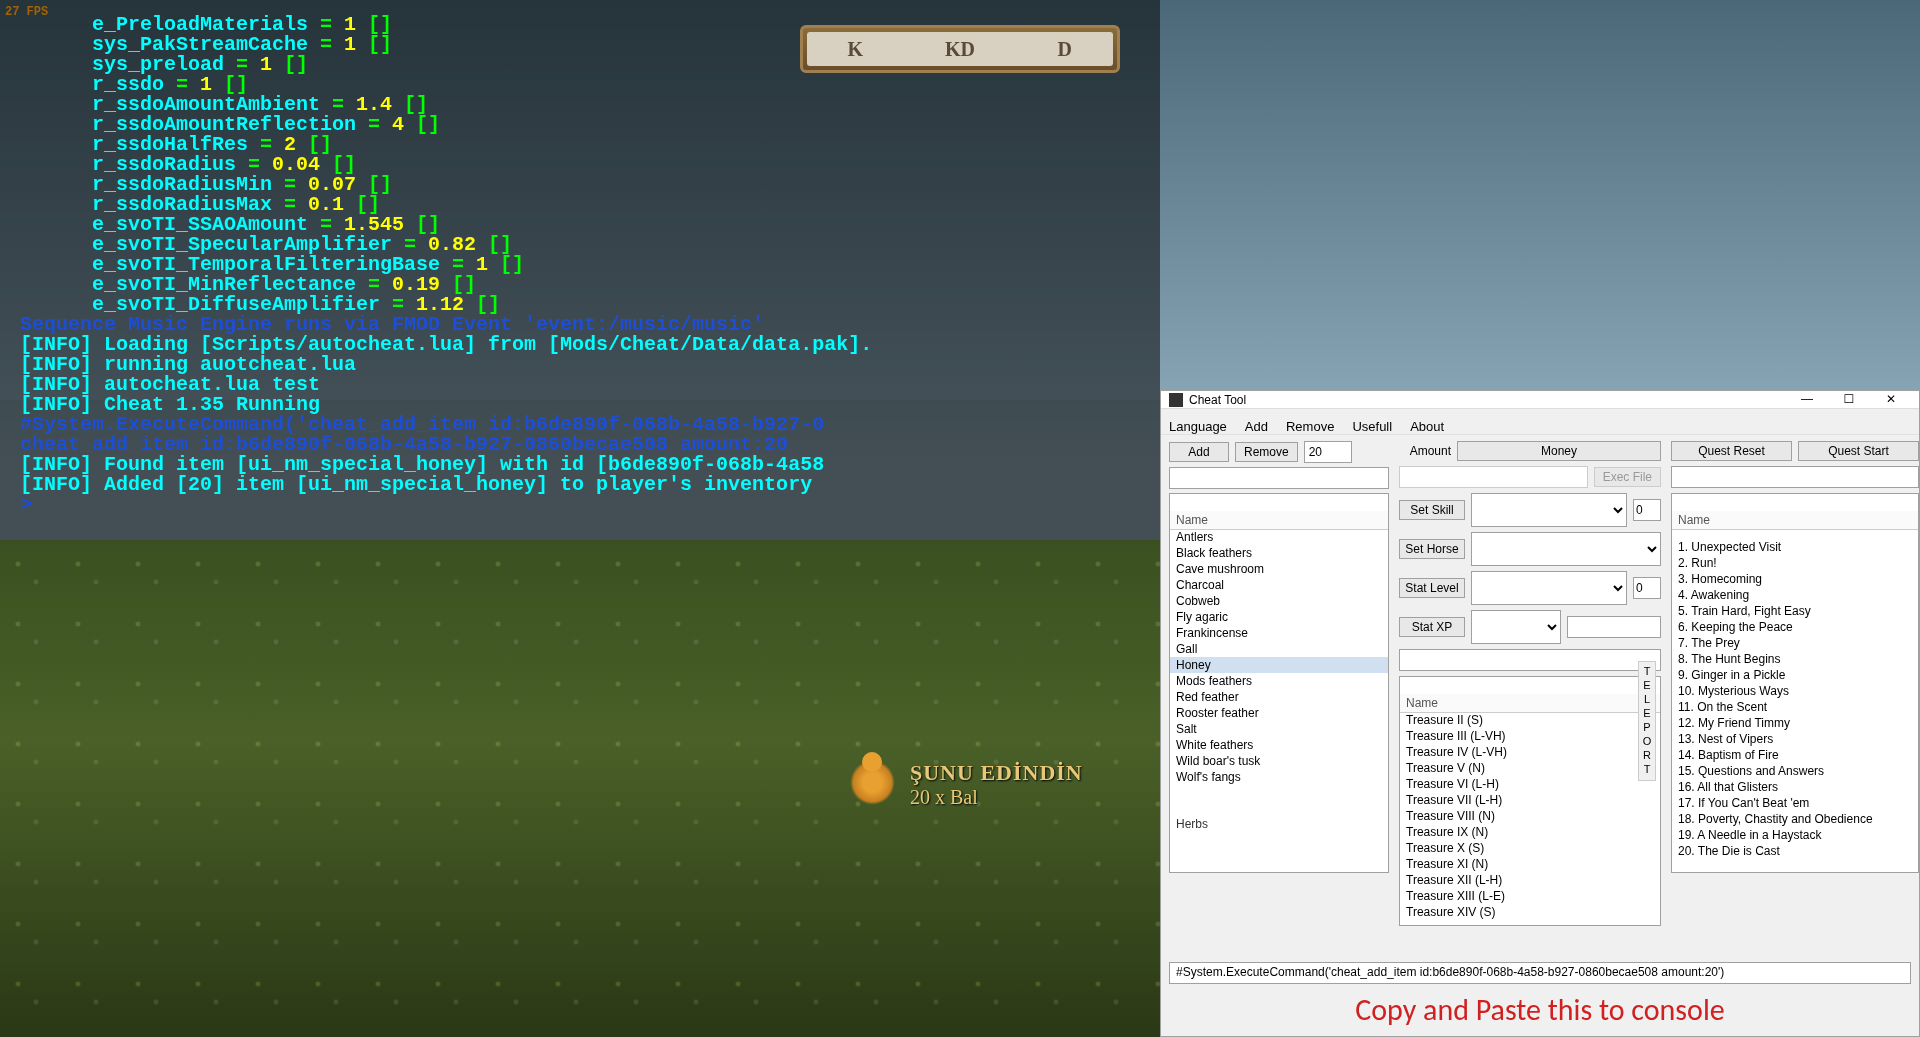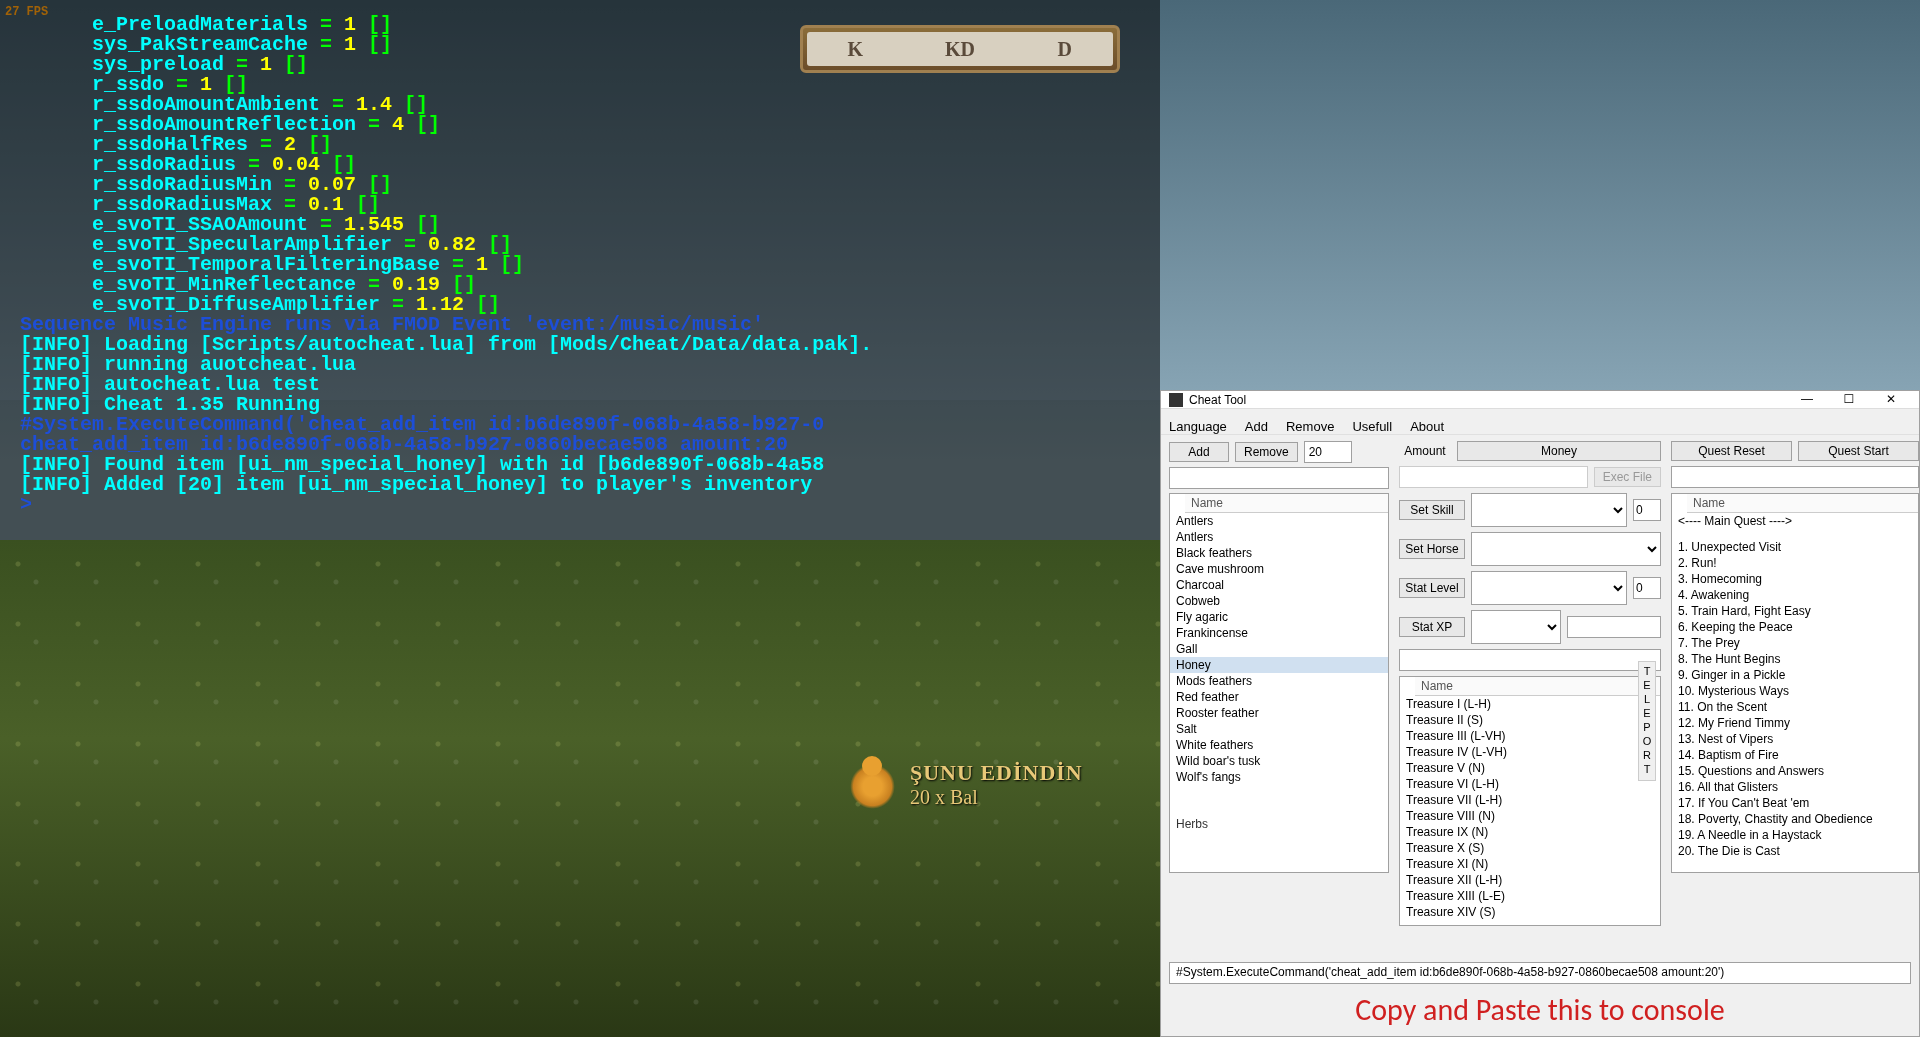--- a/index.html
+++ b/index.html
@@ -28,21 +28,21 @@
 .c-green { color: #00ff00; }
 .c-yellow { color: #ffff00; }
 .c-white { color: #1d4ed8; }
 
 
 .hud-bar { position: absolute; top: 25px; left: 50%; transform: translateX(-50%); width: 320px; height: 48px; background: linear-gradient(to bottom, #8b6d3a, #6b4d2a); border: 3px solid #a08050; border-radius: 6px; display: flex; align-items: center; justify-content: space-around; color: #e8d8b8; font-family: Georgia, serif; font-size: 20px; font-weight: bold; }
 .hud-bar::before { content: ""; position: absolute; inset: 4px; background: #d8d0c0; border-radius: 3px; z-index: -1; }
 .hud-section { flex: 1; text-align: center; color: #5a4a3a; }
 
 
-.loot { position: absolute; top: 760px; left: 850px; display: flex; align-items: flex-end; gap: 15px; }
+.loot { position: absolute; top: 760px; left: 850px; display: flex; align-items: flex-start; gap: 15px; }
 .loot-icon { width: 45px; height: 45px; background: radial-gradient(circle, #e8a030 30%, #c88020 60%, transparent 70%); border-radius: 50%; position: relative; }
 .loot-icon::before { content: ""; position: absolute; width: 20px; height: 20px; background: #e8a030; border-radius: 50%; top: -8px; left: 12px; }
 .loot-text { color: #e8c878; font-family: Georgia, serif; text-shadow: 1px 1px 2px #000; }
 .loot-title { font-size: 22px; font-weight: bold; letter-spacing: 1px; }
 .loot-sub { font-size: 20px; }
 
 
 .cheat-window {
   position: absolute;
   top: 390px;
@@ -66,29 +66,29 @@
 
 .tool-body { padding: 6px 8px; display: grid; grid-template-columns: 220px 262px 248px; gap: 10px; height: 560px; }
 
 
 .col1 { display: flex; flex-direction: column; gap: 4px; }
 .btn-row { display: flex; gap: 6px; align-items: center; }
 .wbtn { border: 1px solid #a0a0a0; background: #e8e8e8; padding: 2px 8px; font-size: 12px; cursor: pointer; min-width: 60px; text-align: center; }
 .num-input { width: 48px; height: 22px; border: 1px solid #a0a0a0; padding: 0 4px; font-size: 12px; }
 .search-input { width: 100%; height: 22px; border: 1px solid #a0a0a0; padding: 0 4px; font-size: 12px; }
 .listbox { border: 1px solid #a0a0a0; background: #fff; overflow-y: scroll; font-size: 12px; }
-.lb-header { padding: 2px 6px; border-bottom: 1px solid #ccc; color: #555; background: #fafafa; position: sticky; top: 0; margin-left: 15px; }
+.lb-header { padding: 2px 6px; border-bottom: 1px solid #ccc; color: #555; background: #fafafa; position: sticky; top: 17px; }
 .lb-item { padding: 1px 6px; cursor: pointer; }
 .lb-item.sel { background: #d0e0f0; }
 .lb-cat { padding: 2px 6px; font-weight: normal; color: #333; }
 
 
 .col2 { display: flex; flex-direction: column; gap: 5px; }
 .ctrl-row { display: flex; gap: 6px; align-items: center; }
-.lbl { width: 52px; text-align: center; font-size: 12px; }
+.lbl { width: 52px; text-align: right; font-size: 12px; }
 .sbtn { border: 1px solid #a0a0a0; background: #e8e8e8; padding: 2px 0; font-size: 12px; cursor: pointer; width: 66px; text-align: center; }
 .sel-input { flex: 1; height: 22px; border: 1px solid #a0a0a0; background: #fff; font-size: 12px; padding: 16px 4px; }
 .spin { width: 28px; height: 22px; border: 1px solid #a0a0a0; padding: 0 2px; font-size: 12px; }
 .disabled { color: #999; border-color: #ccc; }
 
 .teleport-bar { position: absolute; right: 263px; top: 270px; width: 18px; height: 120px; background: #f0f0f0; border: 1px solid #ccc; writing-mode: vertical-rl; text-orientation: upright; font-size: 11px; text-align: center; letter-spacing: 2px; display: flex; align-items: center; justify-content: center; }
 
 
 .col3 { display: flex; flex-direction: column; gap: 5px; }
 

